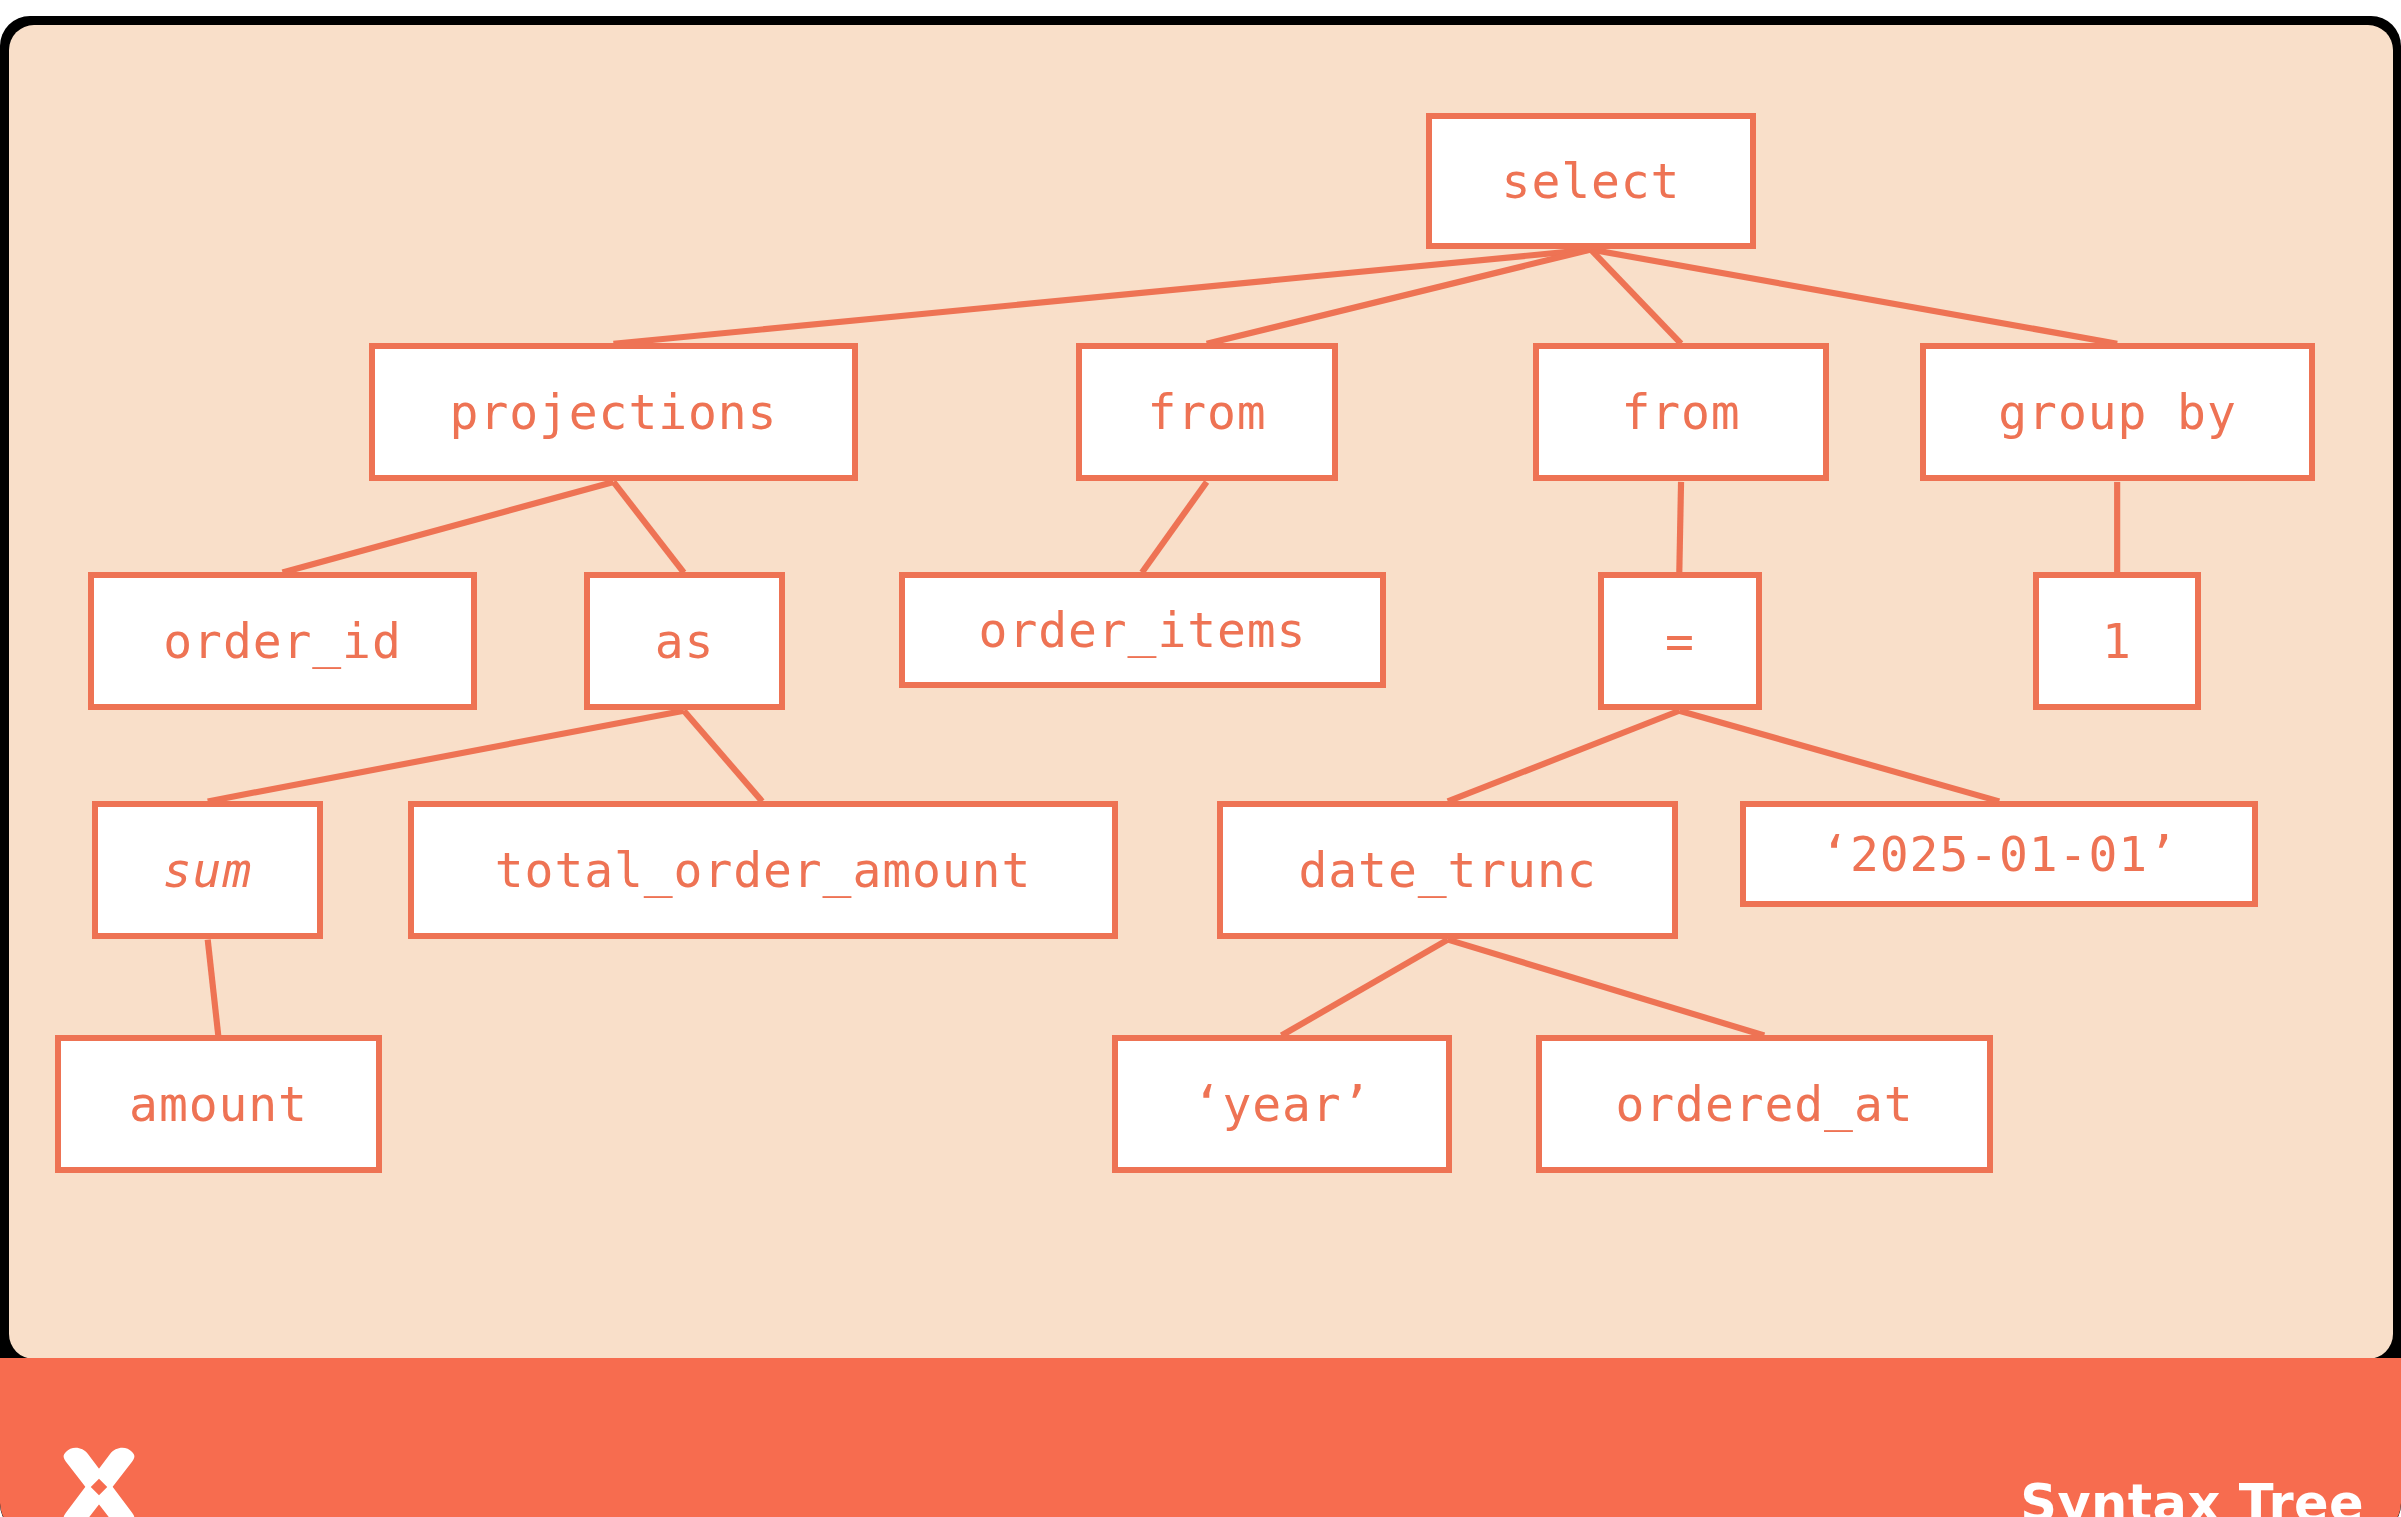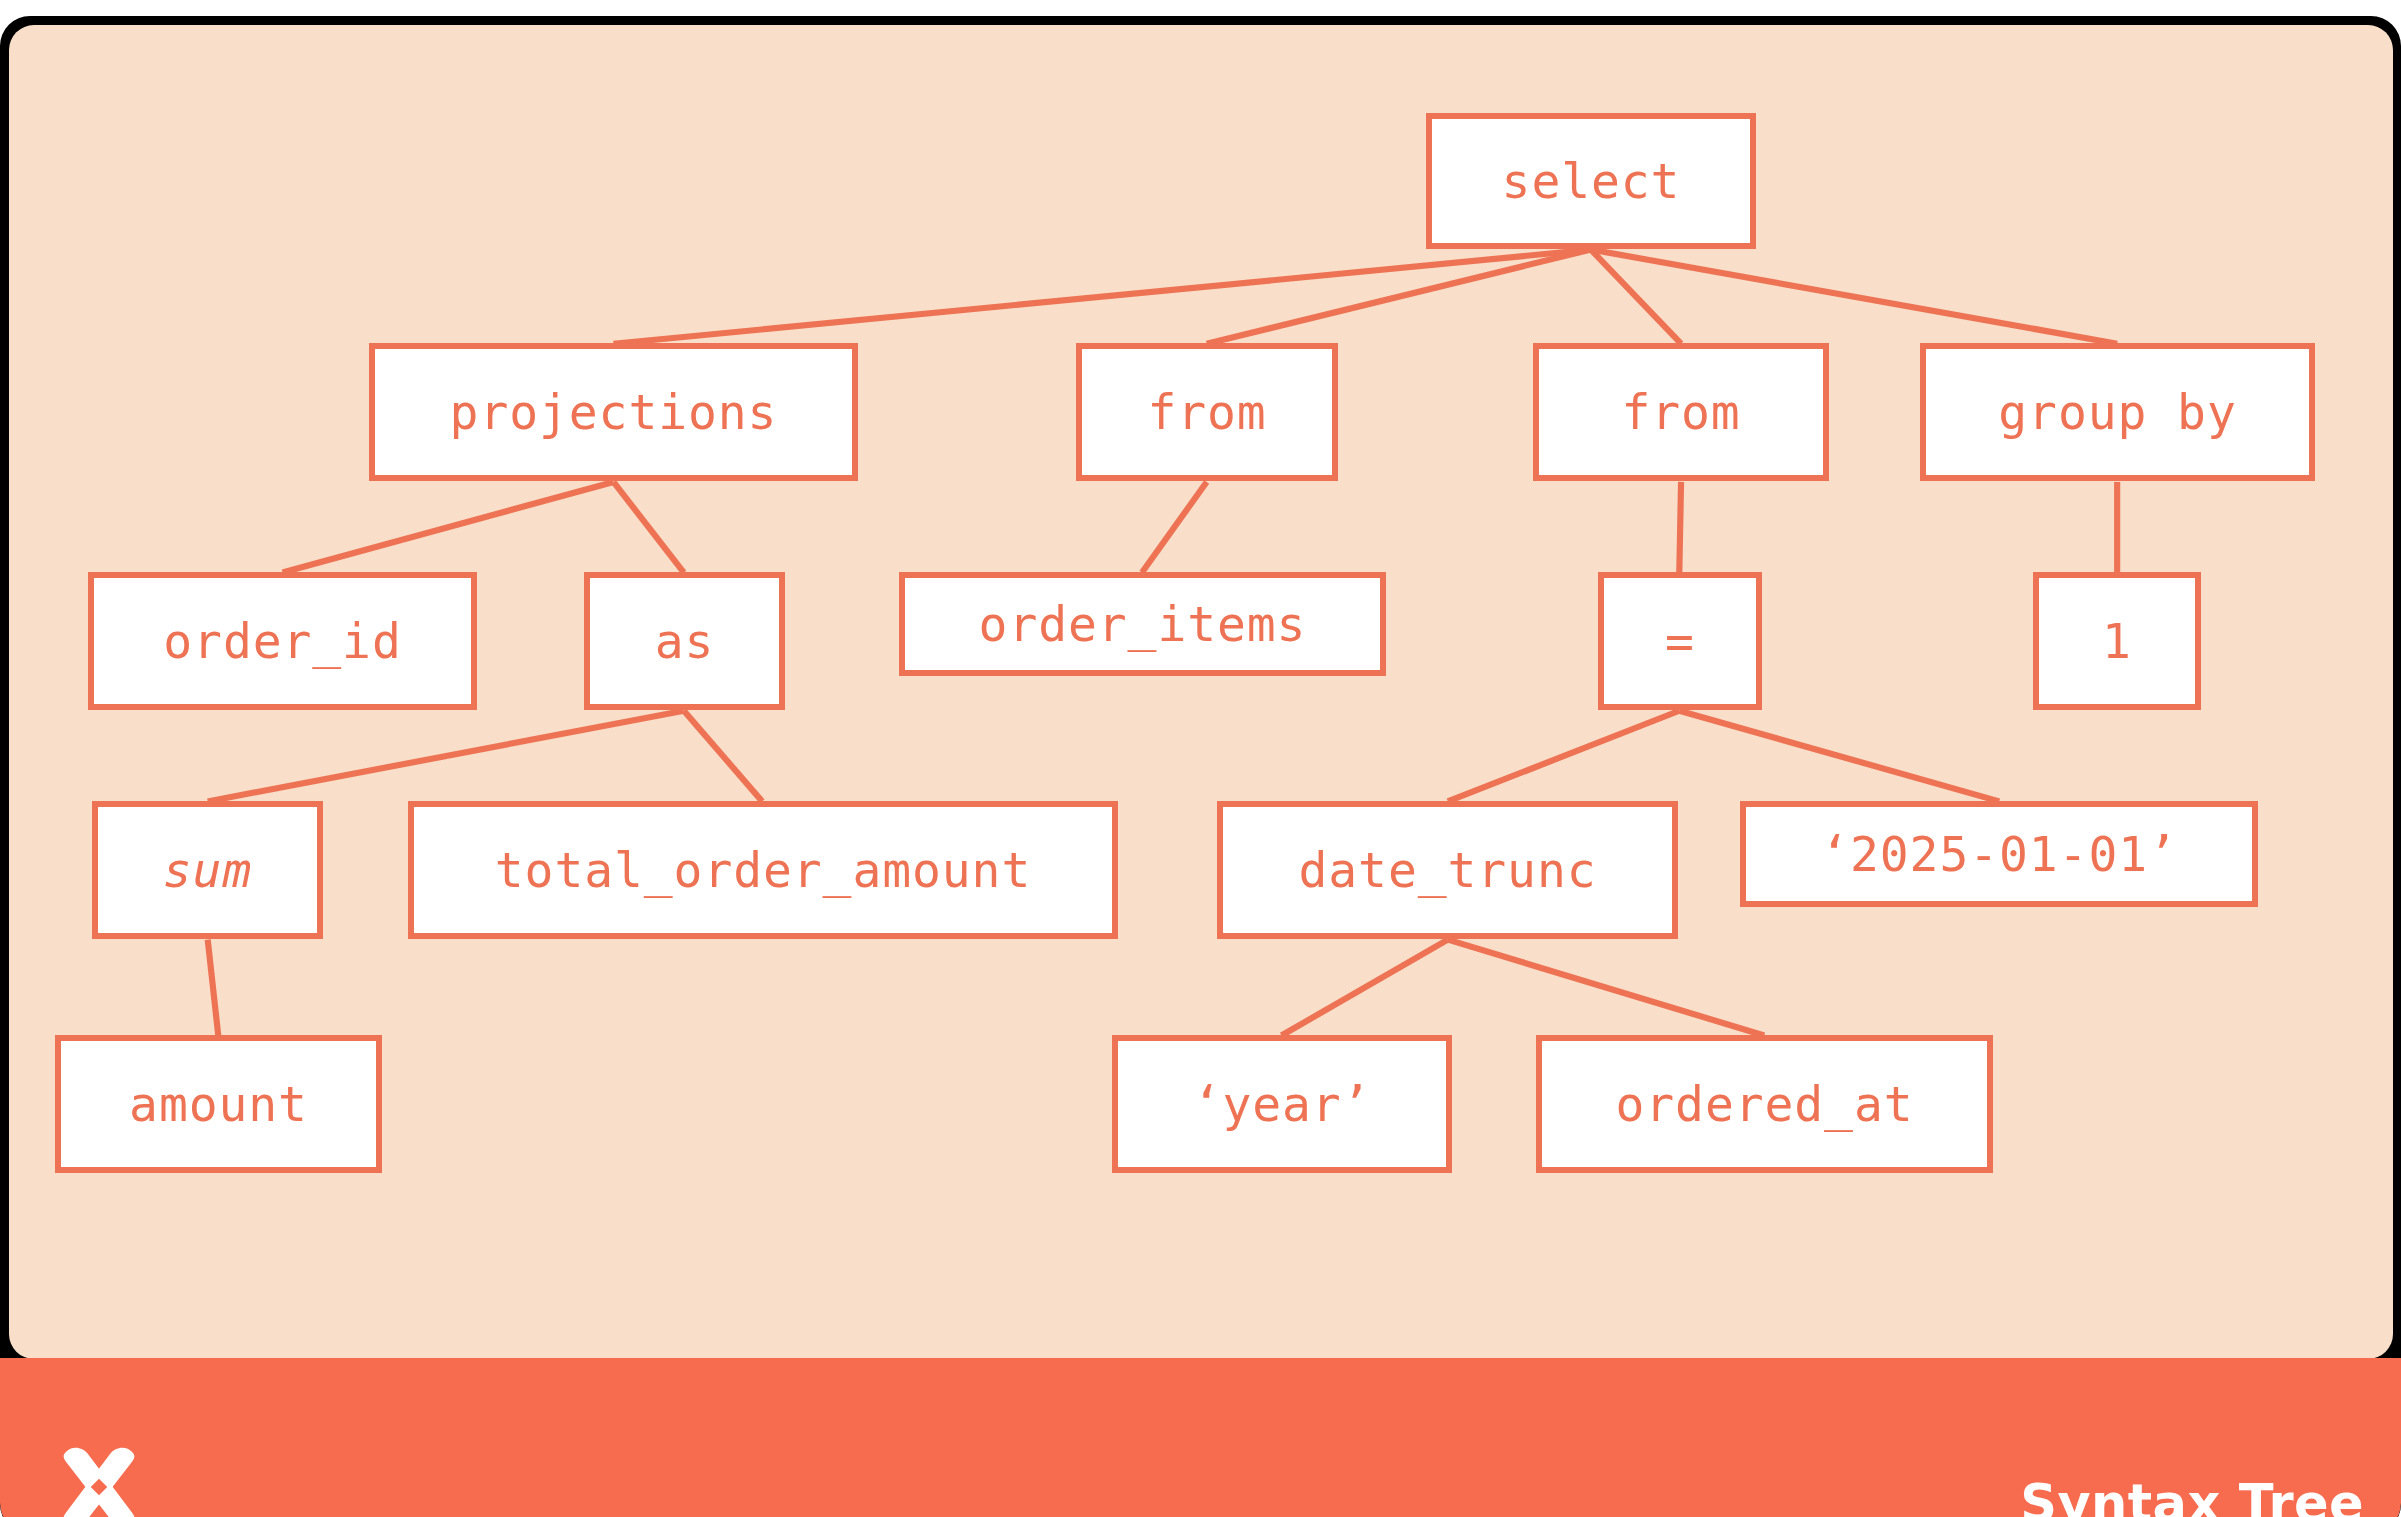--- a/index.html
+++ b/index.html
@@ -121,21 +121,21 @@
       </svg>
 
     <div id="nodes-layer">
         <div class="node" style="left: 1426px; top: 97px; width: 330px; height: 136px;">select</div>
         <div class="node" style="left: 369px; top: 327px; width: 489px; height: 138px;">projections</div>
         <div class="node" style="left: 1076px; top: 327px; width: 262px; height: 138px;">from</div>
         <div class="node" style="left: 1533px; top: 327px; width: 296px; height: 138px;">from</div>
         <div class="node" style="left: 1920px; top: 327px; width: 395px; height: 138px;">group by</div>
         <div class="node" style="left: 88px; top: 556px; width: 389px; height: 138px;">order_id</div>
         <div class="node" style="left: 584px; top: 556px; width: 201px; height: 138px;">as</div>
-        <div class="node" style="left: 899px; top: 556px; width: 487px; height: 104px;">order_items</div>
+        <div class="node" style="left: 899px; top: 556px; width: 487px; height: 116px;">order_items</div>
         <div class="node" style="left: 1598px; top: 556px; width: 164px; height: 138px;">=</div>
         <div class="node" style="left: 2033px; top: 556px; width: 168px; height: 138px;">1</div>
         <div class="node" style="left: 92px; top: 785px; width: 231px; height: 138px; font-style: italic;">sum</div>
         <div class="node" style="left: 408px; top: 785px; width: 710px; height: 138px;">total_order_amount</div>
         <div class="node" style="left: 1217px; top: 785px; width: 461px; height: 138px;">date_trunc</div>
         <div class="node" style="left: 1740px; top: 785px; width: 518px; height: 106px;">‘2025-01-01’</div>
         <div class="node" style="left: 55px; top: 1019px; width: 327px; height: 138px;">amount</div>
         <div class="node" style="left: 1112px; top: 1019px; width: 340px; height: 138px;">‘year’</div>
         <div class="node" style="left: 1536px; top: 1019px; width: 457px; height: 138px;">ordered_at</div>
       </div>

